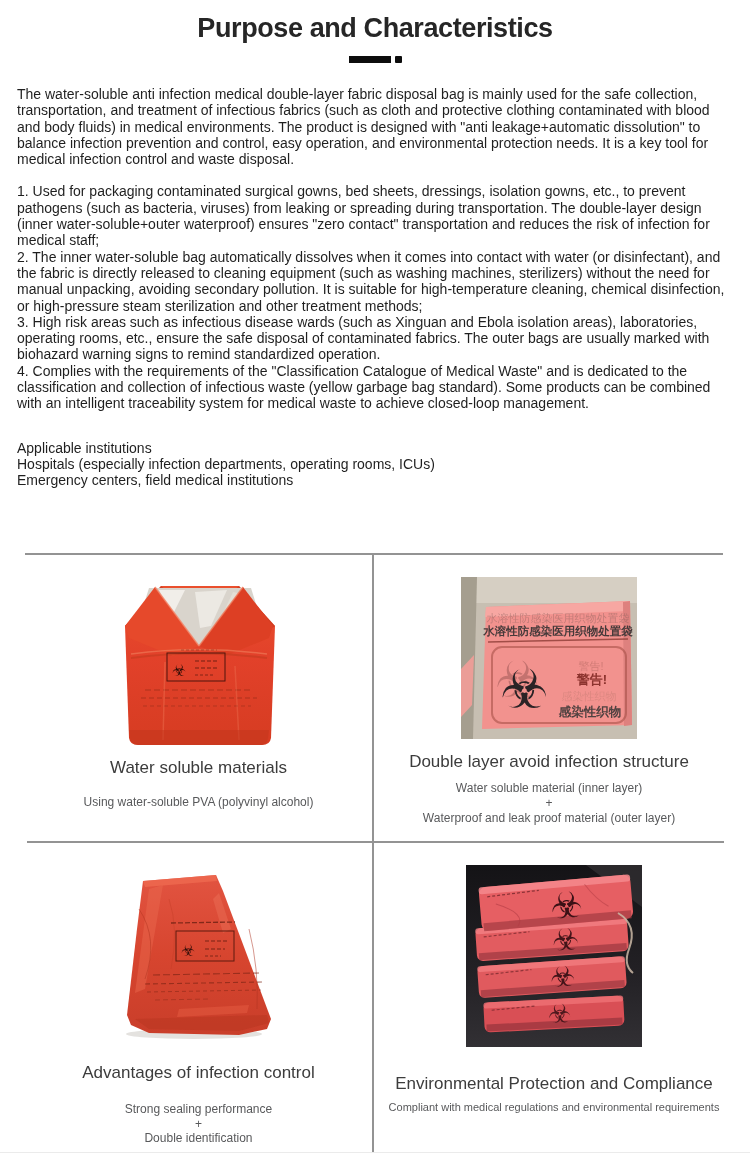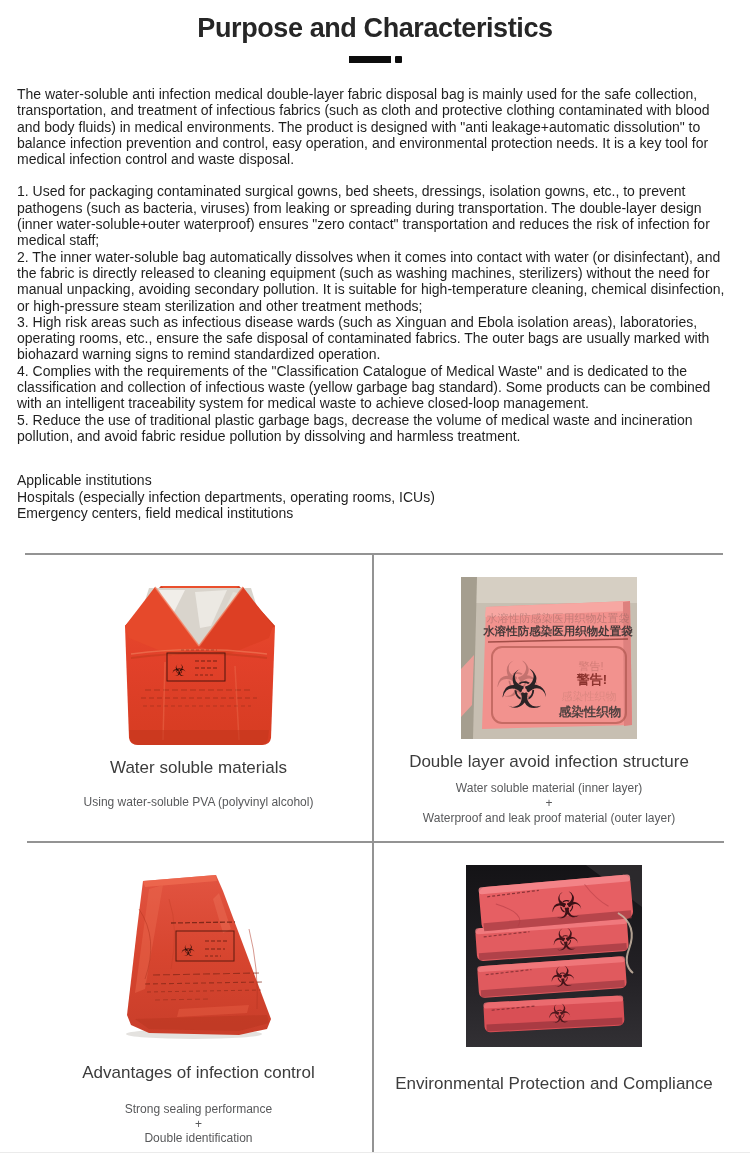--- a/index.html
+++ b/index.html
@@ -46,21 +46,20 @@
   </div>
 
   <div class="body-text">
     <p style="margin:0">The water-soluble anti infection medical double-layer fabric disposal bag is mainly used for the safe collection, transportation, and treatment of infectious fabrics (such as cloth and protective clothing contaminated with blood and body fluids) in medical environments. The product is designed with "anti leakage+automatic dissolution" to balance infection prevention and control, easy operation, and environmental protection needs. It is a key tool for medical infection control and waste disposal.</p>
 
     <div class="features">
       <p>1. Used for packaging contaminated surgical gowns, bed sheets, dressings, isolation gowns, etc., to prevent pathogens (such as bacteria, viruses) from leaking or spreading during transportation. The double-layer design (inner water-soluble+outer waterproof) ensures "zero contact" transportation and reduces the risk of infection for medical staff;</p>
       <p>2. The inner water-soluble bag automatically dissolves when it comes into contact with water (or disinfectant), and the fabric is directly released to cleaning equipment (such as washing machines, sterilizers) without the need for manual unpacking, avoiding secondary pollution. It is suitable for high-temperature cleaning, chemical disinfection, or high-pressure steam sterilization and other treatment methods;</p>
       <p>3. High risk areas such as infectious disease wards (such as Xinguan and Ebola isolation areas), laboratories, operating rooms, etc., ensure the safe disposal of contaminated fabrics. The outer bags are usually marked with biohazard warning signs to remind standardized operation.</p>
       <p>4. Complies with the requirements of the "Classification Catalogue of Medical Waste" and is dedicated to the classification and collection of infectious waste (yellow garbage bag standard). Some products can be combined with an intelligent traceability system for medical waste to achieve closed-loop management.</p>
-      <p>5. Reduce the use of traditional plastic garbage bags, decrease the volume of medical waste and incineration pollution, and avoid fabric residue pollution by dissolving and harmless treatment.</p>
     </div>
 
     <div class="applicable">
       <div>Applicable institutions</div>
       <div>Hospitals (especially infection departments, operating rooms, ICUs)</div>
       <div>Emergency centers, field medical institutions</div>
     </div>
   </div>
 </div>
 
@@ -240,14 +239,15 @@
           <rect x="16" y="52" width="148" height="8" fill="#a23a42" opacity="0.7"></rect>
           <text x="84" y="54" font-size="36" fill="#3c1116">☣</text>
           <line x1="22" y1="26" x2="74" y2="24" stroke="#5c1b20" stroke-width="1.3" stroke-dasharray="3 2" opacity="0.65"></line>
           <path d="M30 34 Q60 46 50 58" stroke="#b23c44" fill="none" opacity="0.6"></path>
           <path d="M120 22 Q130 38 142 46" stroke="#b23c44" fill="none" opacity="0.5"></path>
         </g>
         <path d="M152 48 Q172 60 163 84 Q157 100 167 108" stroke="#cbb9a6" stroke-width="2" fill="none" opacity="0.85"></path>
       </g>
     </svg>
     <div class="cell-caption m-br-cap">Environmental Protection and Compliance</div>
+    <div class="cell-sub small m-br-sub">Compliant with medical regulations and environmental requirements</div>
   </div>
 </div>
 
 </body></html>

